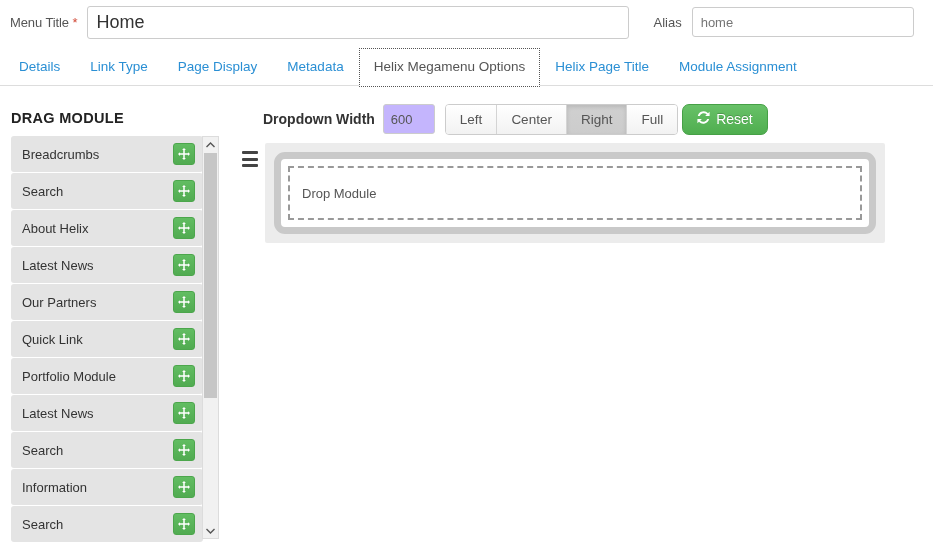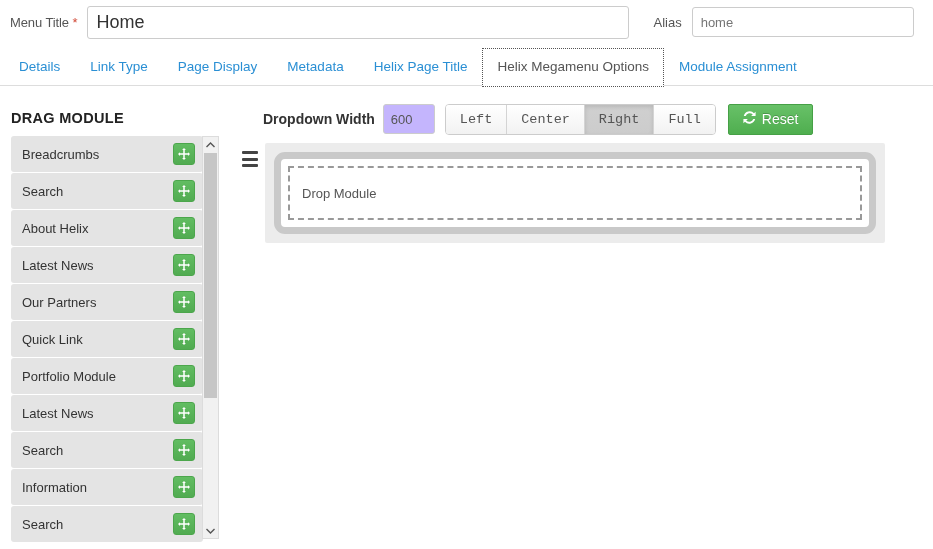--- a/index.html
+++ b/index.html
@@ -136,42 +136,41 @@
     font-family: "Liberation Sans", sans-serif;
     display: flex; align-items: center; gap: 6px;
     cursor: pointer;
     text-shadow: 0 -1px 0 rgba(0,0,0,.25);
   }
   .btn-group {
     display: flex; margin-left: 10px;
     border-radius: 4px; overflow: hidden;
     border: 1px solid #cccccc;
     height: 31px;
-    font-family: Liberation Mono, monospace;
   }
   .btn-grp-item {
     padding: 0 14px; height: 29px;
     display: flex; align-items: center;
     font-size: 13.5px; color: #555555;
     background: linear-gradient(#ffffff, #f2f2f2);
     border-right: 1px solid #d4d4d4;
     cursor: pointer;
   }
   .btn-grp-item:last-child { border-right: none; }
   .btn-grp-item.active {
     background: #d4d4d4;
     background: linear-gradient(#d0d0d0, #cccccc);
     box-shadow: inset 0 2px 4px rgba(0,0,0,.12);
   }
   .btn-reset {
-    height: 31px; margin-left: 12px;
+    height: 31px; margin-left: 4px;
     padding: 0 14px;
     background: linear-gradient(#68c168, #4fae4f);
     border: 1px solid #46a046;
-    border-radius: 2px;
+    border-radius: 7px;
     color: #ffffff; font-size: 14px;
     font-family: "Liberation Sans", sans-serif;
     display: flex; align-items: center; gap: 6px;
     cursor: pointer;
     text-shadow: 0 -1px 0 rgba(0,0,0,.2);
   }
 
   
   .canvas {
     position: absolute; left: 240px; top: 143px;
@@ -216,22 +215,22 @@
   <input class="inp-menu-title" type="text" value="Home" style="">
   <span class="lbl-alias">Alias</span>
   <input class="inp-alias" type="text" placeholder="home" style="">
 </div>
 
 <div class="tabs">
   <div class="tab">Details</div>
   <div class="tab">Link Type</div>
   <div class="tab">Page Display</div>
   <div class="tab">Metadata</div>
+  <div class="tab active">Helix Megamenu Options</div>
   <div class="tab">Helix Page Title</div>
-  <div class="tab active">Helix Megamenu Options</div>
   <div class="tab">Module Assignment</div>
 </div>
 
 <div class="drag-title">DRAG MODULE</div>
 
 <div class="module-list-wrap" id="module-list">
     <div class="module-item">
       <span class="module-name">Breadcrumbs</span>
       <div class="drag-btn">
         <svg width="12" height="12" viewBox="0 0 16 16">

